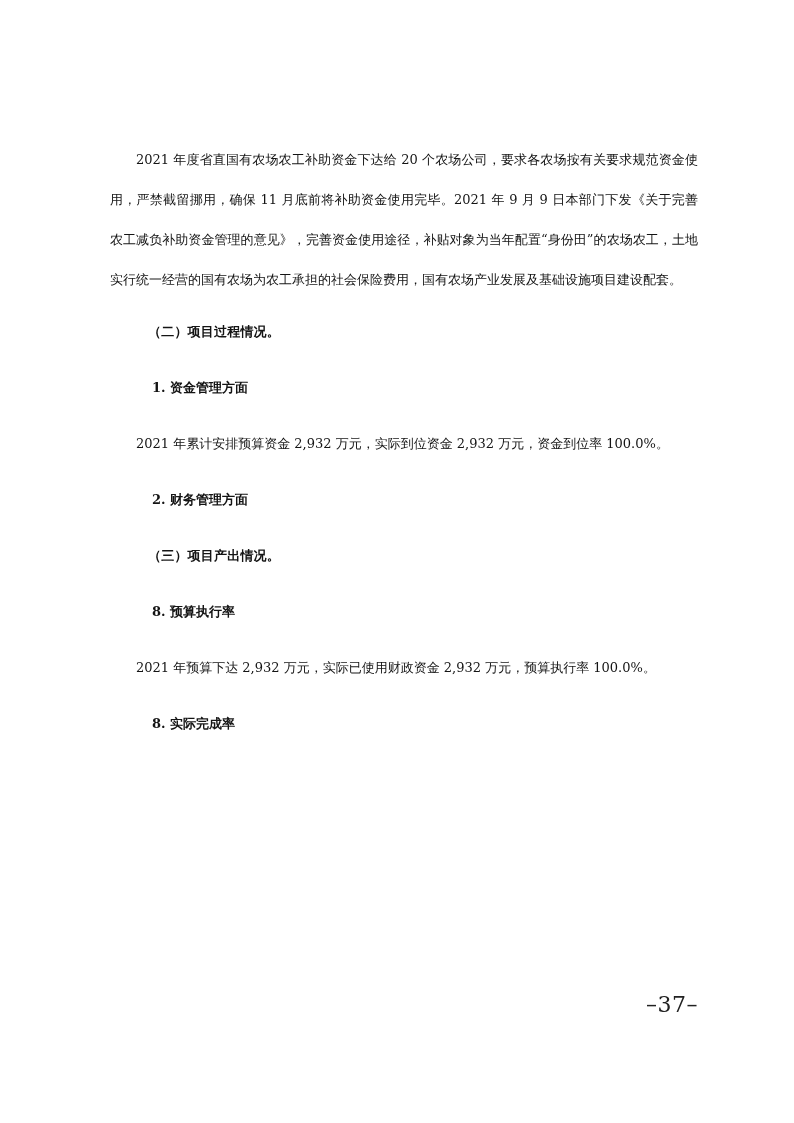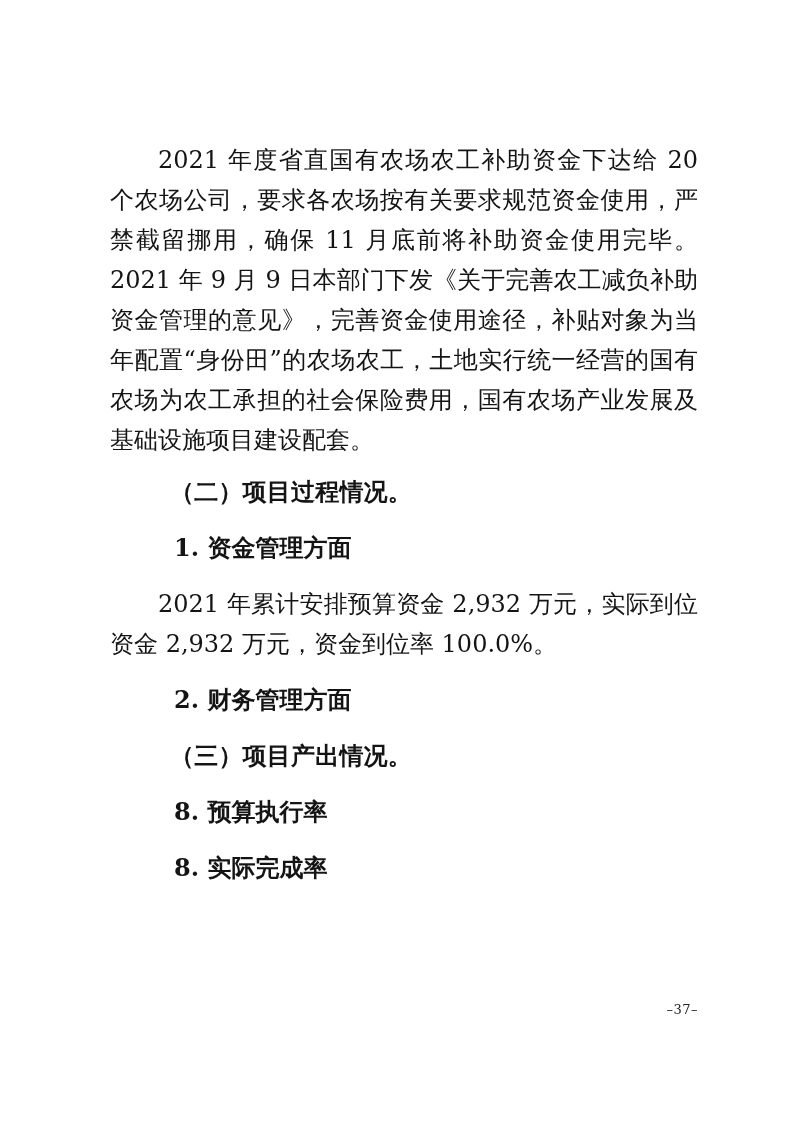--- a/index.html
+++ b/index.html
@@ -18,21 +18,21 @@
   .page {
     position: absolute;
     left: 0;
     top: 0;
     width: 794px;
     height: 1123px;
     box-sizing: border-box;
     padding: 140px 96px 60px 110px;
   }
   .doc-body {
-    font-size: 24px;
+    font-size: 13px;
     line-height: 40px;
     color: #141414;
   }
   p.para {
     margin: 0;
     text-align: justify;
     text-justify: inter-ideograph;
     text-indent: 2em;
     font-weight: 400;
   }
@@ -44,21 +44,21 @@
   }
   p.subheading {
     margin: 16px;
     text-indent: 2em;
     font-weight: bold;
   }
   .page-number {
     position: absolute;
     right: 96px;
     bottom: 106px;
-    font-size: 13px;
+    font-size: 22px;
     color: #222;
     letter-spacing: 0.5px;
     font-family: "DejaVu Serif", "Liberation Serif", serif;
   }
 </style>
 </head>
 <body>
 
 <div class="page">
   <div class="doc-body">
@@ -71,20 +71,21 @@
 
     <p class="para">2021 年累计安排预算资金 2,932 万元，实际到位资金 2,932 万元，资金到位率 100.0%。</p>
 
     <p class="subheading">2. 财务管理方面</p>
 
 
     <p class="heading">（三）项目产出情况。</p>
 
     <p class="subheading">8. 预算执行率</p>
 
+    <p class="para">2021 年预算下达 2,932 万元，实际已使用财政资金 2,932 万元，预算执行率 100.0%。</p>
 
     <p class="subheading">8. 实际完成率</p>
 
 
   </div>
 
   <div class="page-number">–37–</div>
 </div>
 
 </body></html>

